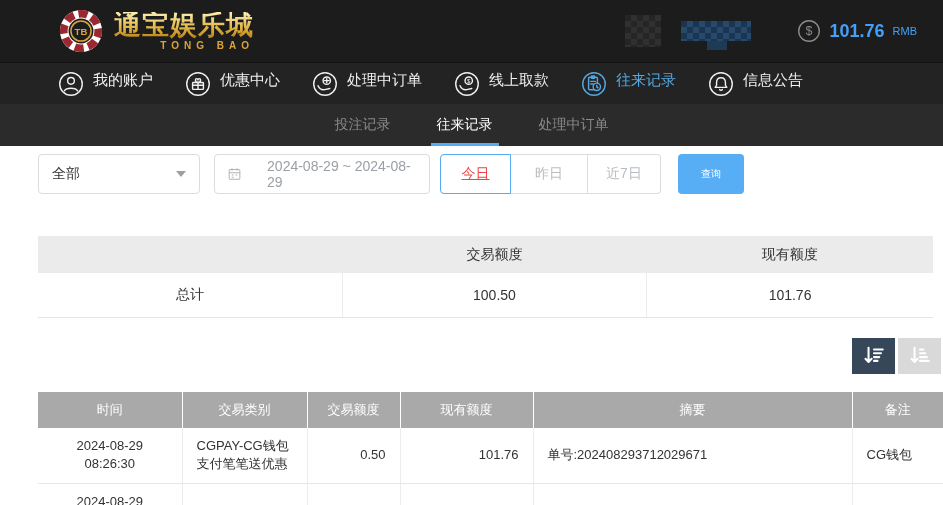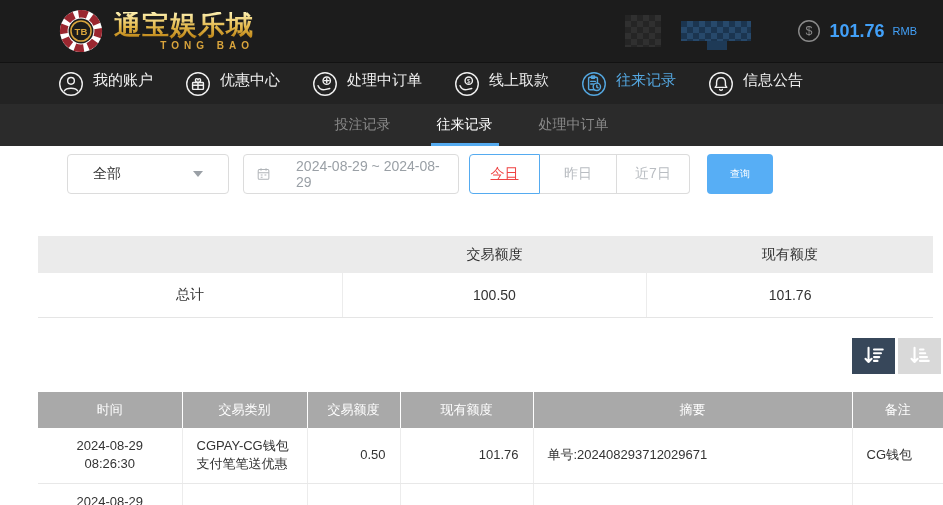--- a/index.html
+++ b/index.html
@@ -46,21 +46,21 @@
   .subtab { display:flex; align-items:center; color:#8a8a8a; font-size:14px;
     position:relative; cursor:pointer; padding:0 6px; }
   .subtab.active { color:#fff; }
   .subtab.active .underline { position:absolute; left:0; right:0; bottom:0;
     height:3px; background:#55abf0; }
 
   
   .filters { display:flex; align-items:center; margin:8px 0 0 38px; }
   .box { height:40px; border:1px solid #dcdcdc; border-radius:4px; background:#fff;
     display:flex; align-items:center; font-size:14px; color:#333; }
-  .select-box { width:162px; justify-content:space-between; padding:0 25px; cursor:pointer;margin-left:29px; }
+  .select-box { width:162px; justify-content:space-between; padding:0 13px; cursor:pointer; }
   .caret { width:0; height:0; border-left:5px solid transparent;
     border-right:5px solid transparent; border-top:6px solid #9aa0a6; }
   .date-box { width:216px; margin-left:14px; gap:25px; padding:0 12px;
     color:#9aa0a6; cursor:pointer; }
   .date-box svg { width:16px; height:16px; stroke:#b0b4b8; fill:none; stroke-width:1.6; }
   .btn-group { display:flex; margin-left:10px; }
   .qbtn { height:40px; background:#fff; border:1px solid #dcdcdc; font-size:14px;
     color:#b9bdc2; cursor:pointer; font-family:inherit; }
   .qbtn.today { width:71px; color:#ef4444; border-color:#55abf0;
     border-radius:4px 0 0 4px; position:relative; z-index:2;text-decoration:underline; }

